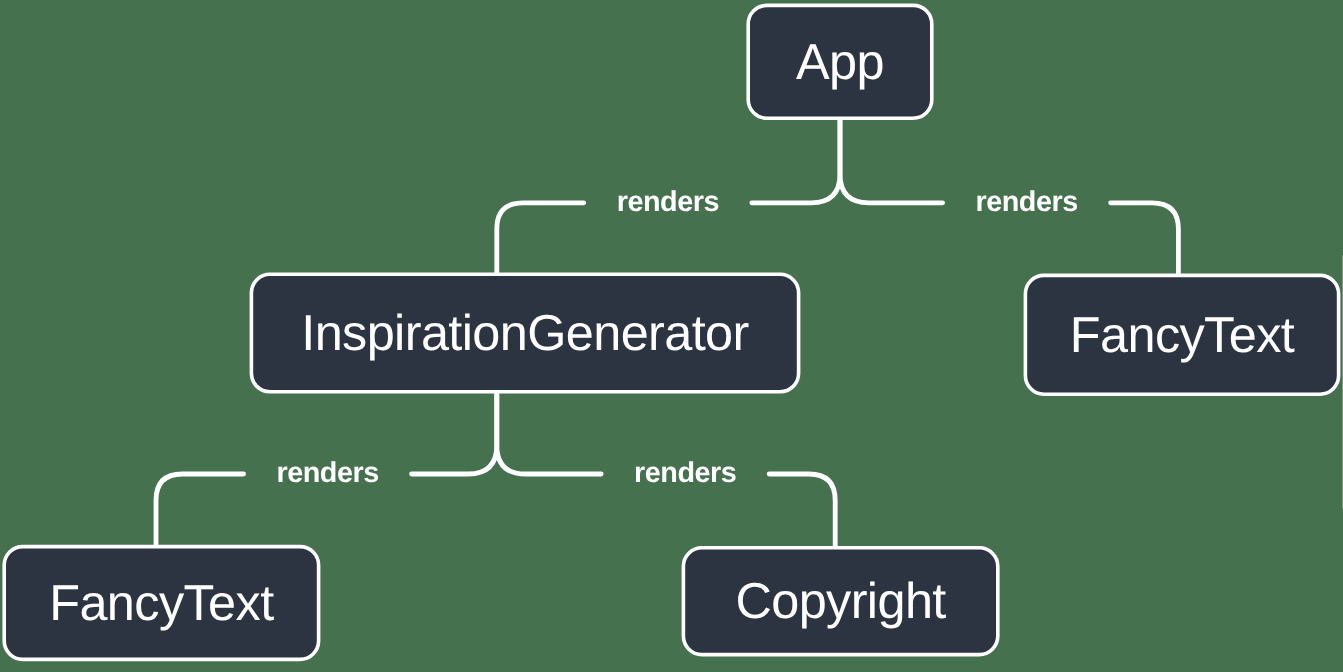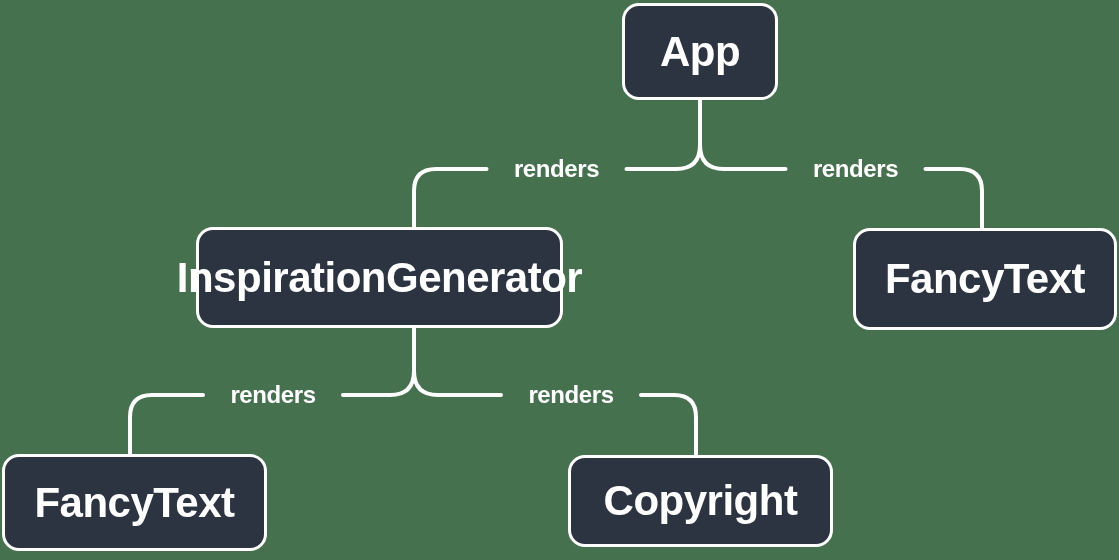--- a/index.html
+++ b/index.html
@@ -35,21 +35,21 @@
     background: var(--node-fill, #2C3442);
     border: 3.5px solid var(--stroke-color, #FFFFFF);
     border-radius: 17px;
     display: flex;
     align-items: center;
     justify-content: center;
   }
   .node .node-label {
     color: var(--label-color, #FFFFFF);
     font-size: 42px;
-    font-weight: 700;
+    font-weight: 400;
     letter-spacing: -0.5px;
     white-space: nowrap;
     line-height: 1;
   }
   .edge-label {
     position: absolute;
     transform: translate(-50%, -50%);
     color: var(--label-color, #FFFFFF);
     font-size: 24px;
     font-weight: 700;
@@ -75,21 +75,21 @@
     <path d="M 203 395 L 152 395 Q 130 395 130 417 V 454"></path>
 
     <path d="M 414 328 V 371 Q 414 395 438 395 L 501 395"></path>
     <path d="M 641 395 L 674 395 Q 696 395 696 417 V 455"></path>
   </svg>
 
   <div class="node" style="left:622px; top:3px; width:156px; height:97px;">
     <span class="node-label">App</span>
   </div>
 
-  <div class="node" style="left:196px; top:227px; width:367px; height:101px;">
+  <div class="node" style="left:208px; top:227px; width:459px; height:101px;">
     <span class="node-label">InspirationGenerator</span>
   </div>
 
   <div class="node" style="left:853px; top:228px; width:264px; height:102px;">
     <span class="node-label">FancyText</span>
   </div>
 
   <div class="node" style="left:2px; top:454px; width:265px; height:97px;">
     <span class="node-label">FancyText</span>
   </div>

